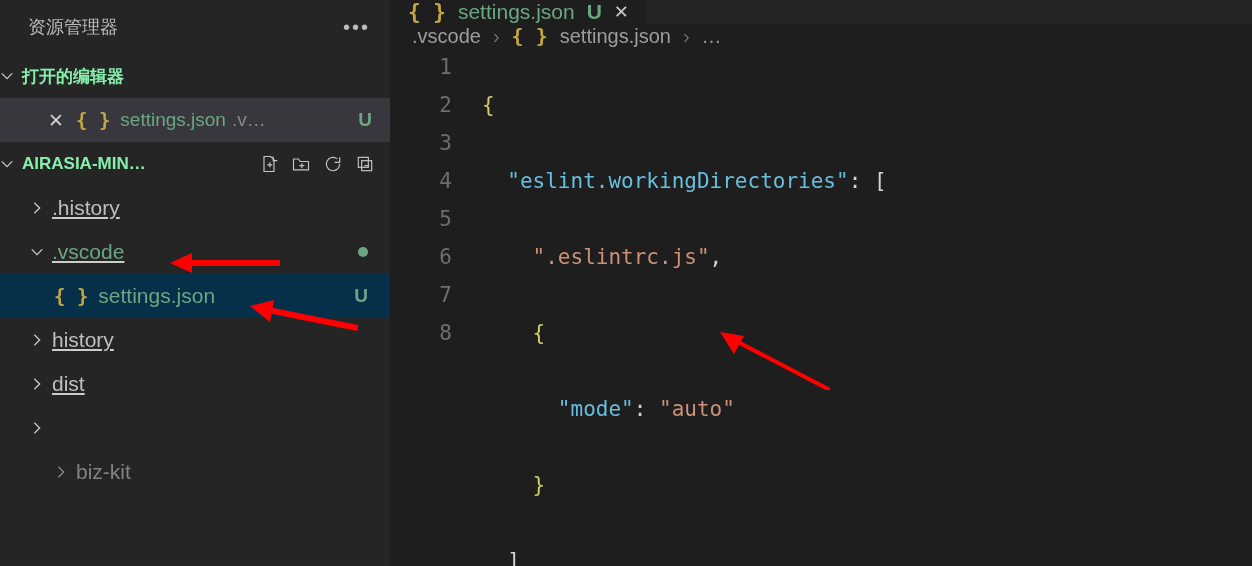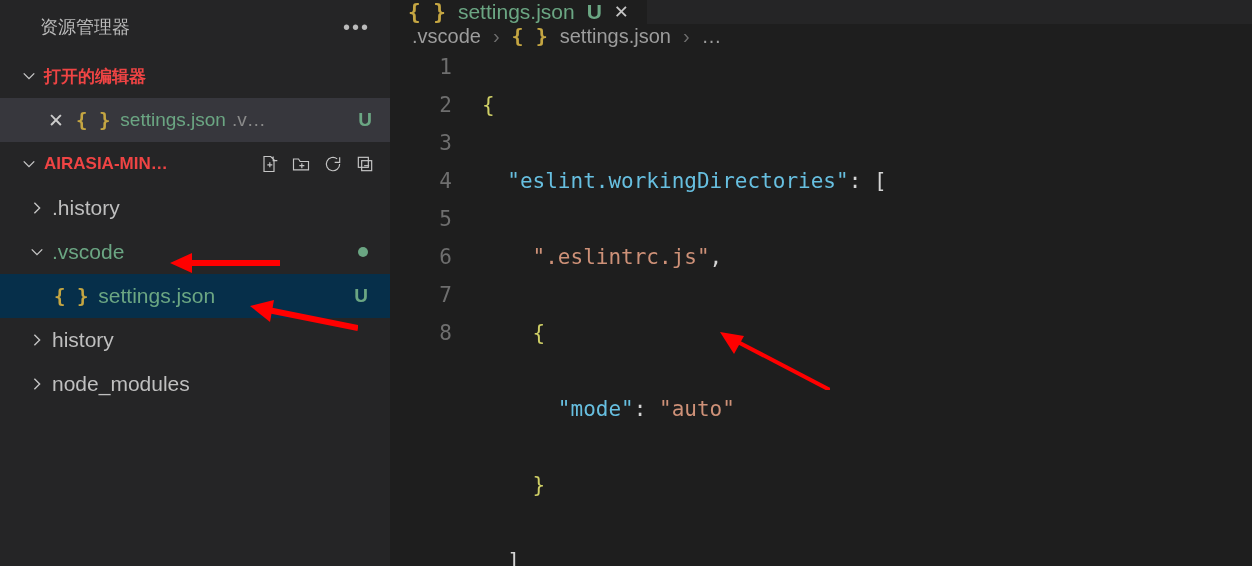--- a/index.html
+++ b/index.html
@@ -23,43 +23,41 @@
     flex-direction: column;
     font-size: 18px;
   }
 
   
   .explorer-header {
     height: 54px;
     display: flex;
     align-items: center;
     justify-content: space-between;
-    padding: 0 20px 0 40px;
+    padding: 0 20px 0 28px;
     color: #bbbbbb;
     font-size: 18px;
   }
   .explorer-header .dots {
     font-size: 20px;
     letter-spacing: 2px;
     color: #bbbbbb;
     cursor: pointer;
   }
 
   
   .section-title {
     height: 44px;
     display: flex;
     align-items: center;
-    padding-left: 14px;
-    color: #ef4444;
+    color: #86efac;
     font-weight: bold;
     font-size: 17px;
     background: #252526;
     cursor: pointer;
-    margin-left: 8px;
   }
   .section-title .chev { width: 22px; }
   .section-title .actions {
     margin-left: auto;
     display: flex;
     gap: 10px;
     padding-right: 14px;
     color: #c5c5c5;
   }
   .section-title .actions .ico { width: 22px; height: 22px; display:flex; align-items:center; justify-content:center; cursor:pointer;}
@@ -92,21 +90,21 @@
   }
   .tree-row.selected { background: #062f4a; }
   .tree-row .chev { width: 22px; text-align:center; color:#c5c5c5; }
   .tree-row .braces { color: #c5a642; font-family: monospace; font-size: 19px; font-weight:bold; margin-right:10px;}
   .tree-row .name { color: #bfbfbf; }
   .tree-row .name.mod { color: #6ba683; }
   .tree-row .dot-ind { width:10px;height:10px;border-radius:50%;background:#6ba683;margin-left:auto;margin-right:22px;}
   .tree-row .status { margin-left:auto; margin-right:22px; color:#6ba683; font-weight:bold; font-size:19px;}
 
   
-  .ind1 { padding-left: 30px; }
+  .ind1 { padding-left: 30px; text-decoration: underline; }
   .ind2 { padding-left: 54px; }
 
   
   .editor {
     flex: 1;
     background: #1e1e1e;
     display: flex;
     flex-direction: column;
   }
   .tabbar {
@@ -269,32 +267,47 @@
 
     <div class="tree-row ind1">
       <span class="chev">
         <svg width="14" height="14" viewBox="0 0 16 16">
             <path d="M5 2 L11 8 L5 14" stroke="#c5c5c5" stroke-width="1.6" fill="none"></path>
           </svg>
       </span>
       <span class="name">history</span>
     </div>
 
-
-    <div class="tree-row ind1">
-      <span class="chev">
-        <svg width="14" height="14" viewBox="0 0 16 16">
-            <path d="M5 2 L11 8 L5 14" stroke="#c5c5c5" stroke-width="1.6" fill="none"></path>
-          </svg>
-      </span>
-      <span class="name">node_modules</span>
-    </div>
-
-
-
+    <div class="tree-row ind1">
+      <span class="chev">
+        <svg width="14" height="14" viewBox="0 0 16 16">
+            <path d="M5 2 L11 8 L5 14" stroke="#c5c5c5" stroke-width="1.6" fill="none"></path>
+          </svg>
+      </span>
+      <span class="name">dist</span>
+    </div>
+
+    <div class="tree-row ind1">
+      <span class="chev">
+        <svg width="14" height="14" viewBox="0 0 16 16">
+            <path d="M5 2 L11 8 L5 14" stroke="#c5c5c5" stroke-width="1.6" fill="none"></path>
+          </svg>
+      </span>
+    </div>
+
+
+
+    <div class="tree-row ind2" style="opacity:.6">
+      <span class="chev">
+        <svg width="14" height="14" viewBox="0 0 16 16">
+            <path d="M5 2 L11 8 L5 14" stroke="#c5c5c5" stroke-width="1.6" fill="none"></path>
+          </svg>
+      </span>
+      <span class="name">biz-kit</span>
+    </div>
 
   </div>
 </div>
 
 <div class="editor">
 
   <div class="tabbar">
     <div class="tab">
       <span class="braces">{ }</span>
       <span class="fname">settings.json</span>

